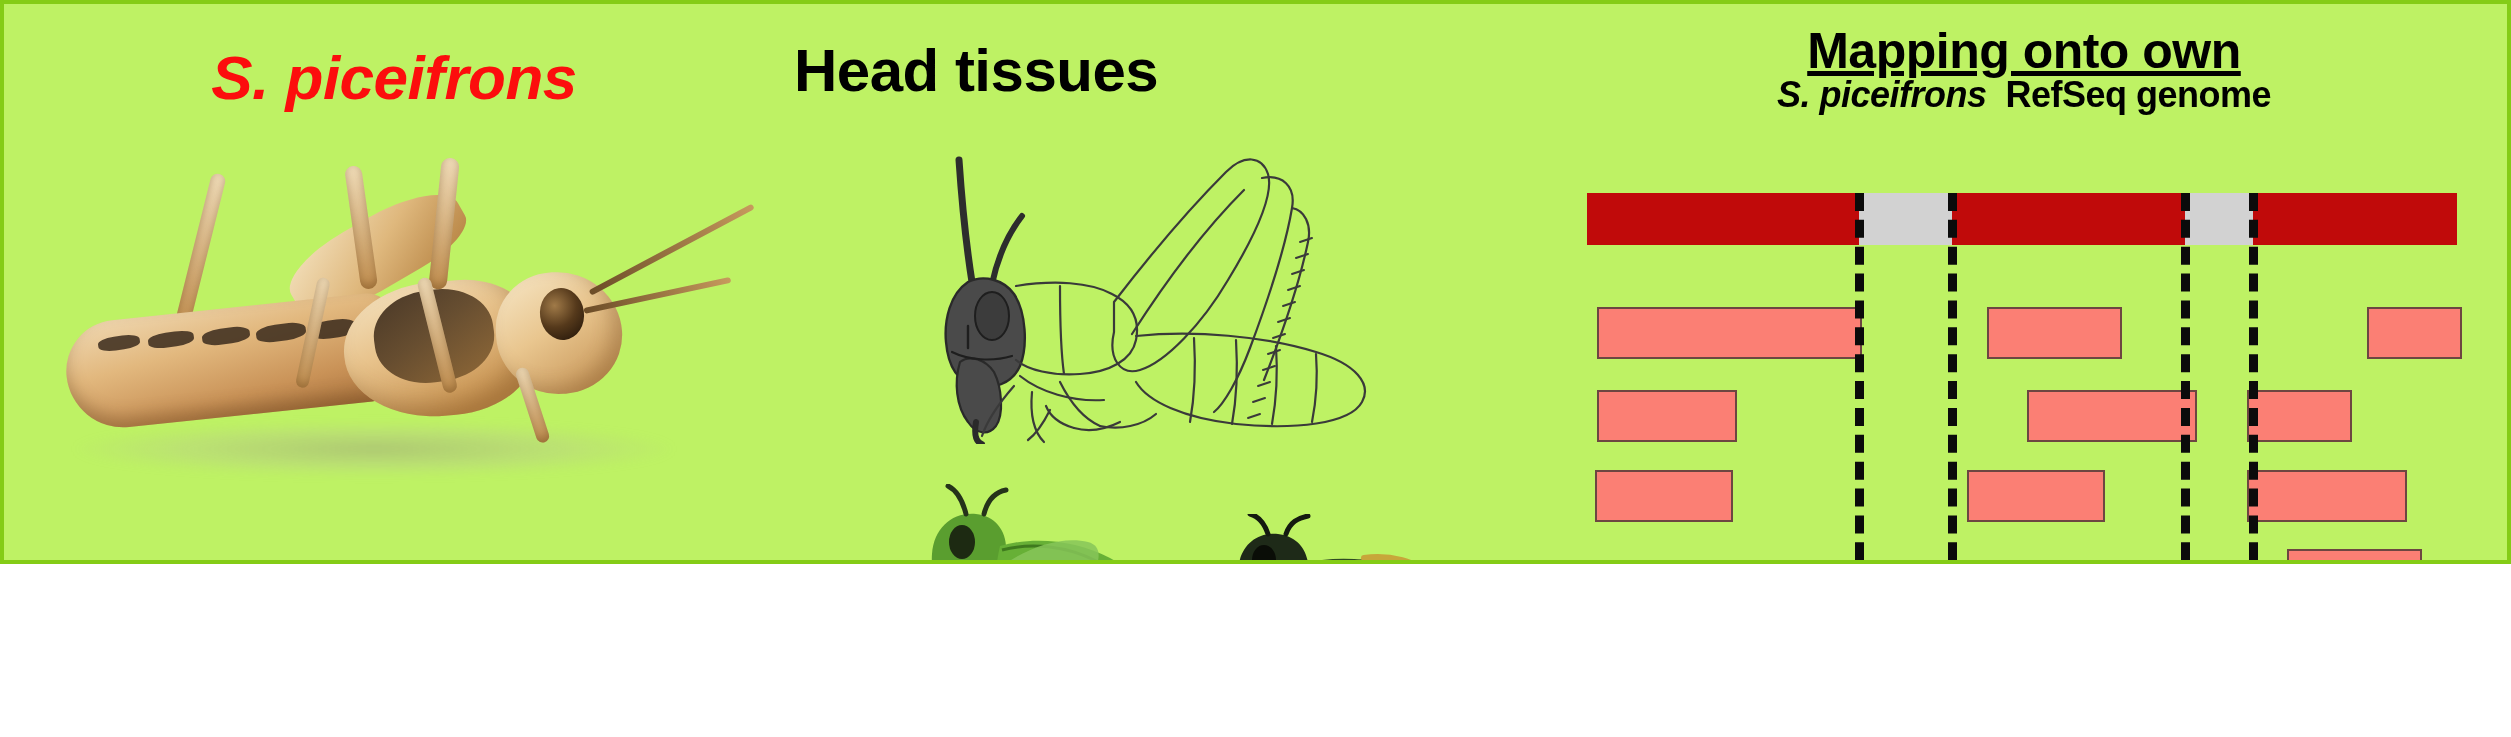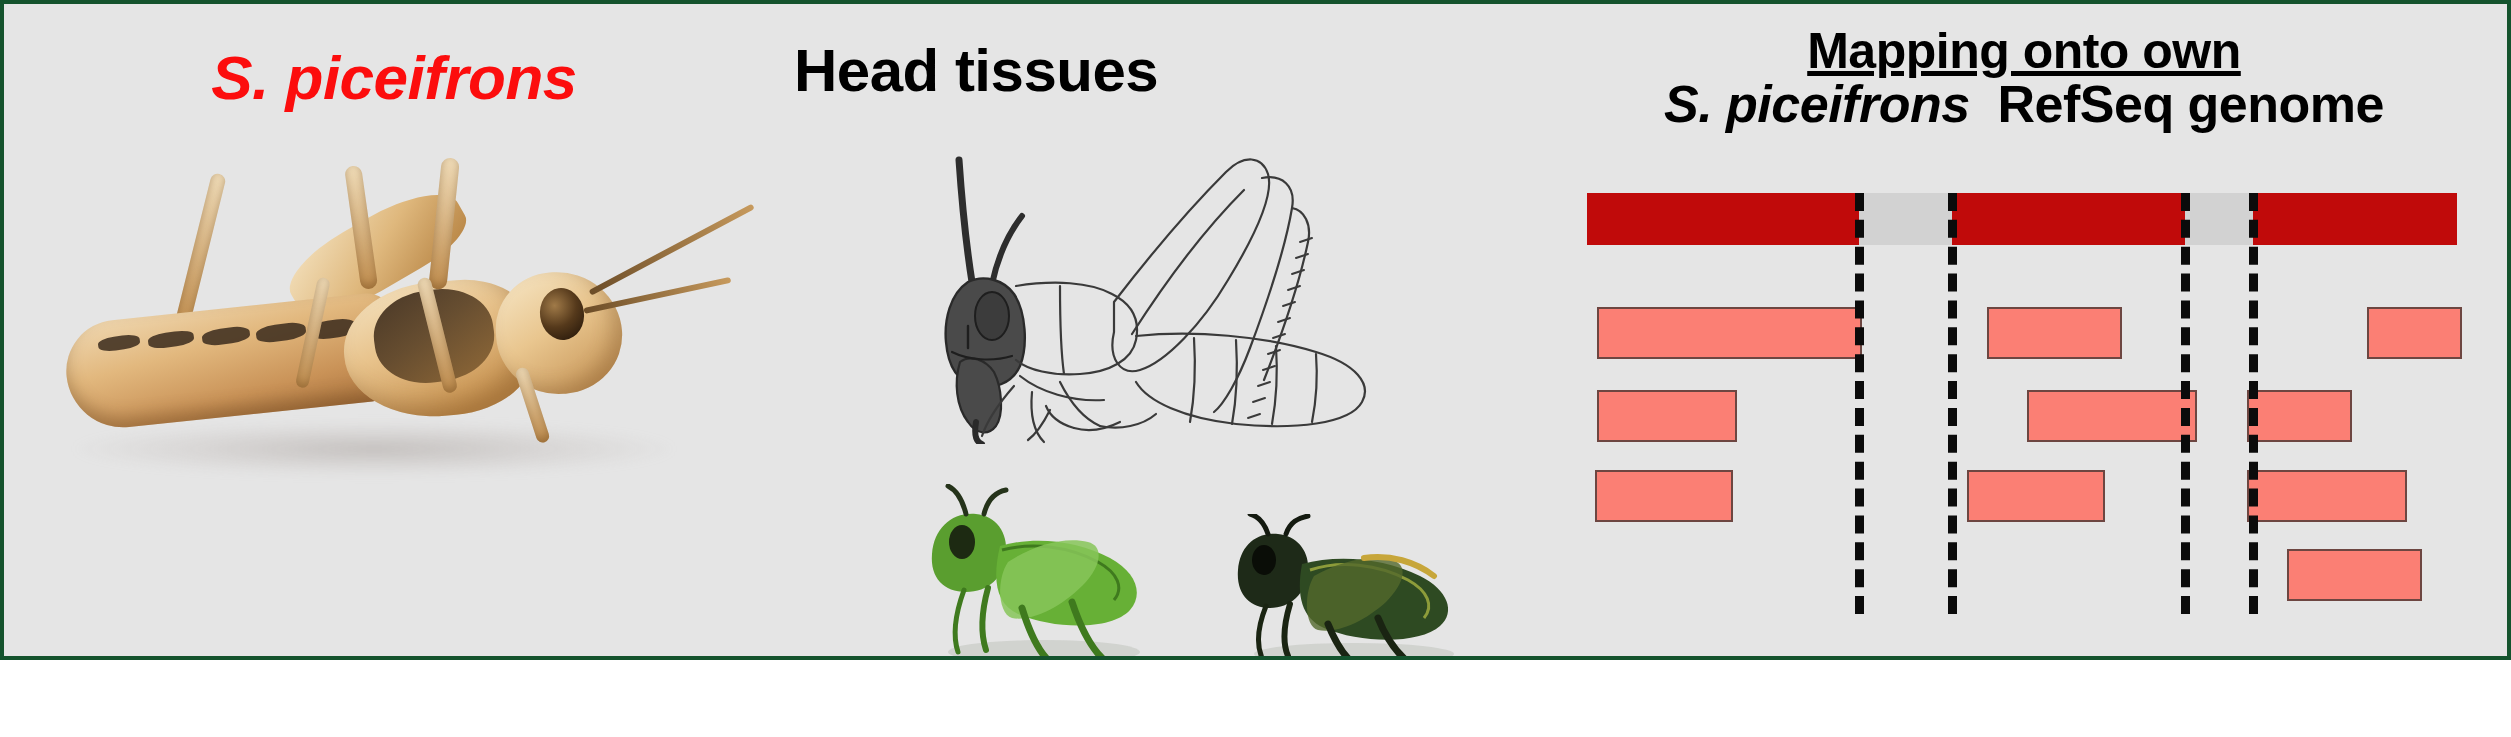--- a/index.html
+++ b/index.html
@@ -7,23 +7,23 @@
     padding: 0;
     background: #ffffff;
   }
   body {
     font-family: "Liberation Sans", sans-serif;
   }
 
   #figure {
     position: relative;
     width: 2511px;
-    height: 660px;
-    background: #e5e5e5;
-    border: 4px solid #14532d;
+    height: 564px;
+    background: #bef264;
+    border: 4px solid #84cc16;
     box-sizing: border-box;
     overflow: hidden;
   }
 
   
   .hdr {
     position: absolute;
     font-weight: bold;
     white-space: nowrap;
     color: #000000;
@@ -168,21 +168,21 @@
     width: 960px;
     text-align: center;
     font-size: 50px;
     text-decoration: underline;
   }
   #map-title-2 {
     left: 1540px;
     top: 70px;
     width: 960px;
     text-align: center;
-    font-size: 52px;
+    font-size: 36px;
   }
   #transcripts-label {
     left: 1540px;
     top: 630px;
     width: 960px;
     text-align: center;
     font-size: 50px;
     font-weight: bold;
   }
 

